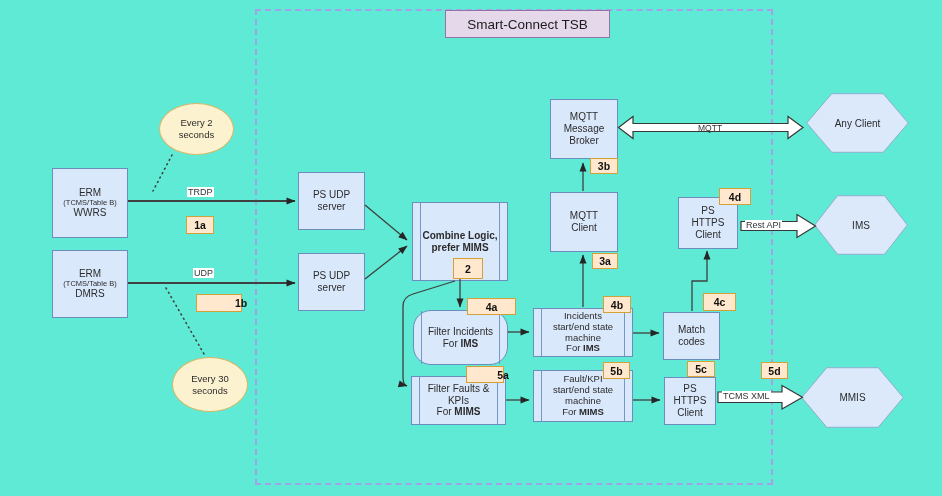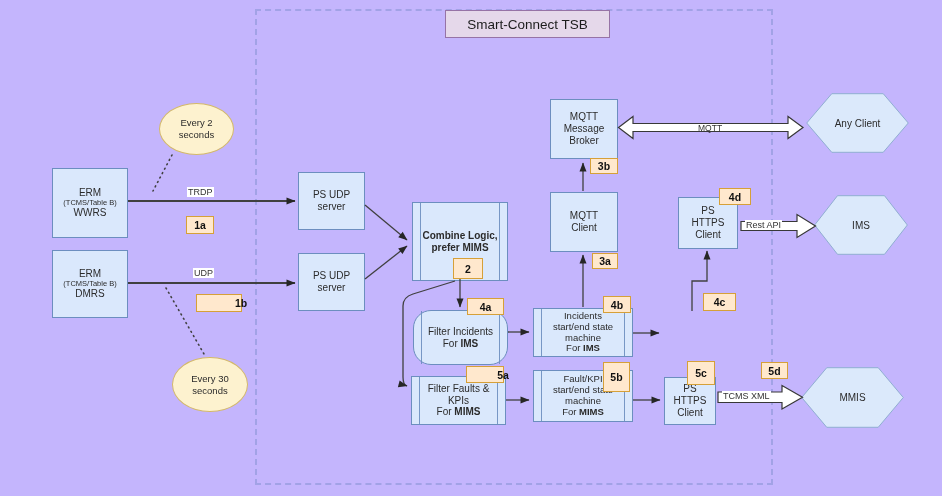--- a/index.html
+++ b/index.html
@@ -1,17 +1,17 @@
 <!DOCTYPE html>
 <html style="--node_fill: #dae8fc; --node_border: #6c8ebf; --hex_fill: #dbe9fb; --hex_border: #90aed1; --badge_fill: #ffe8cd; --badge_border: #d6a038; --ellipse_fill: #fdf2cf; --ellipse_border: #d4b96a; --title_fill: #e5d8ea; --title_border: #9673a6; --container_border: #a2a2e6; --arrow: #404040;"><head>
 <meta charset="utf-8">
 <style>
   html,body{margin:0;padding:0;background:#ffffff;}
   #canvas{
-    position:relative;width:942px;height:496px;background:#c4b5fd;
+    position:relative;width:942px;height:496px;background:#5eead4;
     font-family:"Liberation Sans", sans-serif;color:#2b2b2b;overflow:hidden;
   }
   
   .tsb-container{
     position:absolute;left:255px;top:9px;width:518px;height:476px;
     border:2px dashed var(--container_border);z-index:0;box-sizing:border-box;
   }
   .title-box{
     position:absolute;left:445px;top:10px;width:165px;height:28px;
     background:var(--title_fill);border:1px solid var(--title_border);
@@ -131,20 +131,24 @@
     <span>MQTT</span>
     <span>Client</span>
   </div>
 
   <div class="node" style="left:678px;top:197px;width:60px;height:52px;">
     <span>PS</span>
     <span>HTTPS</span>
     <span>Client</span>
   </div>
 
+  <div class="node" style="left:663px;top:312px;width:57px;height:48px;">
+    <span>Match</span>
+    <span>codes</span>
+  </div>
 
   <div class="node" style="left:664px;top:377px;width:52px;height:48px;">
     <span>PS</span>
     <span>HTTPS</span>
     <span>Client</span>
   </div>
 
   <div class="timer" style="left:159px;top:103px;width:75px;height:52px;">
     <span>Every 2</span>
     <span>seconds</span>
@@ -216,22 +220,22 @@
   <div class="edge-label" style="left:193px;top:268px;">UDP</div>
   <div class="edge-label nobg" style="left:697px;top:123px;">MQTT</div>
   <div class="edge-label" style="left:745px;top:220px;">Rest API</div>
   <div class="edge-label" style="left:722px;top:391px;">TCMS XML</div>
 
   <div class="badge" style="left:186px;top:216px;width:28px;height:18px;">1a</div>
   <div class="badge" style="left:196px;top:294px;width:28px;height:18px;padding-left:44px;">1b</div>
   <div class="badge" style="left:453px;top:258px;width:30px;height:21px;">2</div>
   <div class="badge" style="left:592px;top:253px;width:26px;height:16px;">3a</div>
   <div class="badge" style="left:590px;top:158px;width:28px;height:16px;">3b</div>
-  <div class="badge" style="left:467px;top:298px;width:37px;height:17px;">4a</div>
+  <div class="badge" style="left:467px;top:298px;width:49px;height:17px;">4a</div>
   <div class="badge" style="left:603px;top:296px;width:28px;height:17px;">4b</div>
   <div class="badge" style="left:703px;top:293px;width:33px;height:18px;">4c</div>
   <div class="badge" style="left:719px;top:188px;width:32px;height:17px;">4d</div>
   <div class="badge" style="left:466px;top:366px;width:28px;height:17px;padding-left:36px;">5a</div>
-  <div class="badge" style="left:603px;top:362px;width:27px;height:30px;">5b</div>
-  <div class="badge" style="left:687px;top:361px;width:28px;height:24px;">5c</div>
+  <div class="badge" style="left:603px;top:362px;width:27px;height:17px;">5b</div>
+  <div class="badge" style="left:687px;top:361px;width:28px;height:16px;">5c</div>
   <div class="badge" style="left:761px;top:362px;width:27px;height:17px;">5d</div>
 
 </div>
 
 </body></html>

